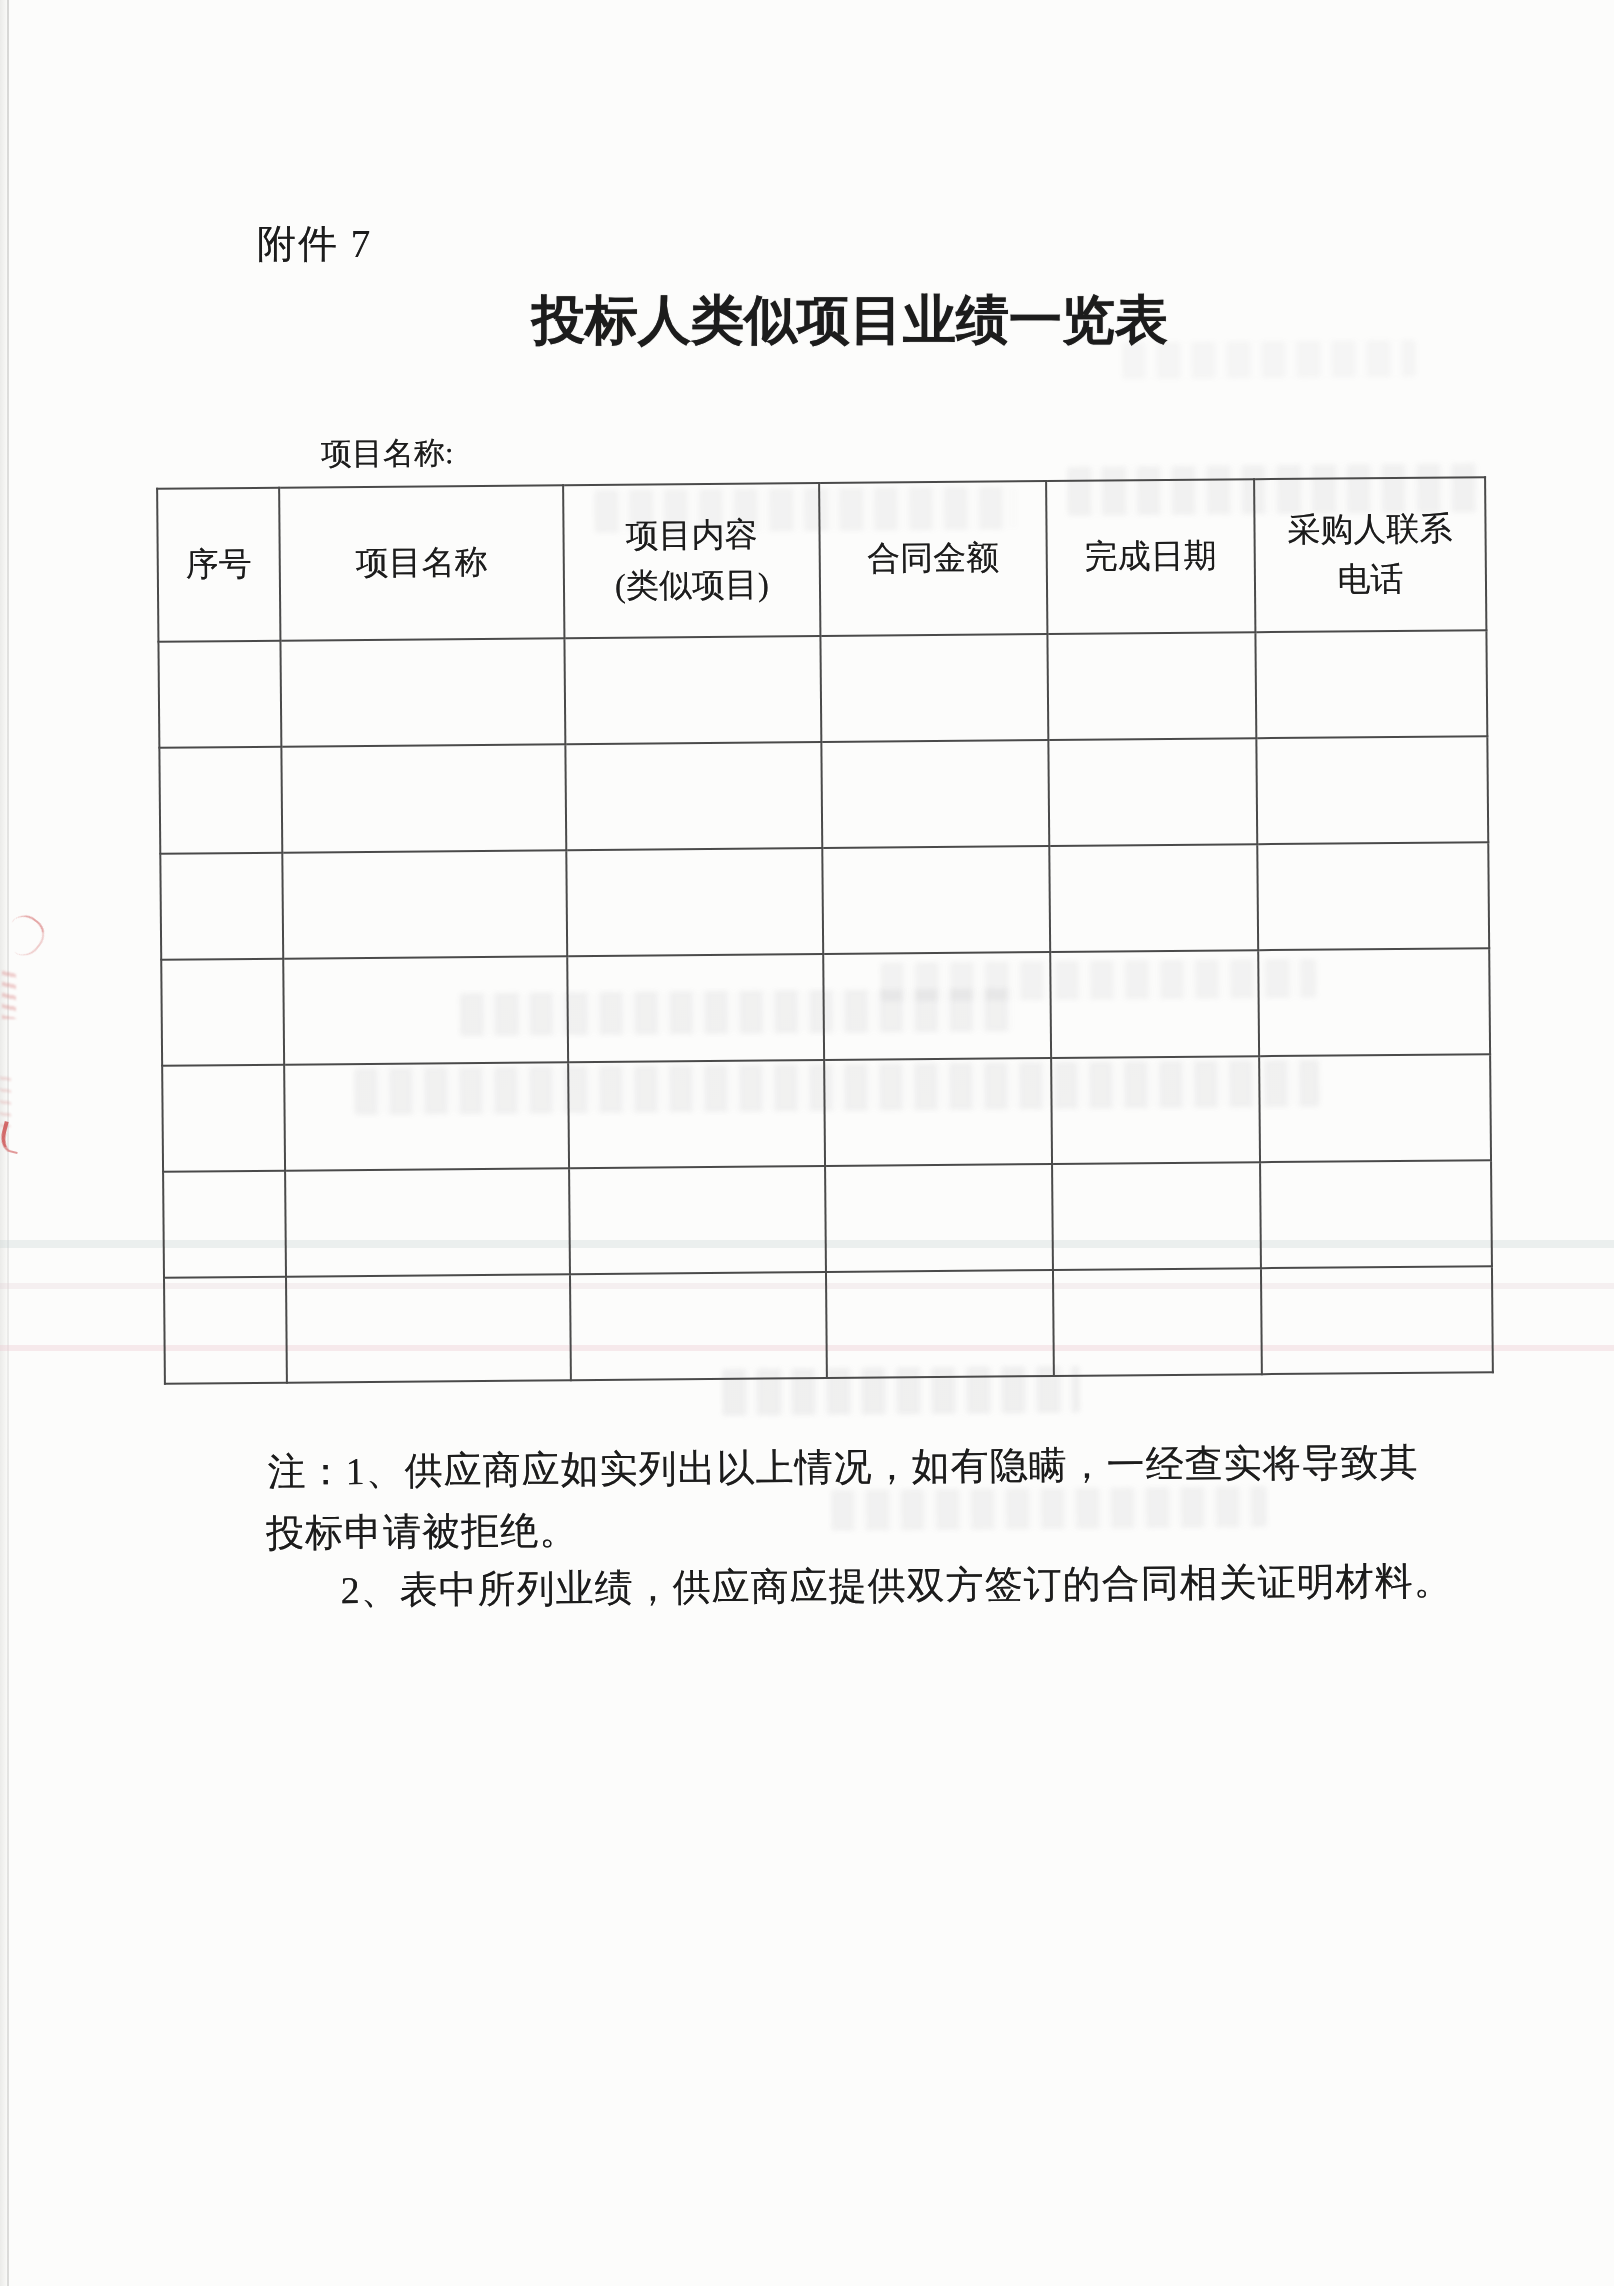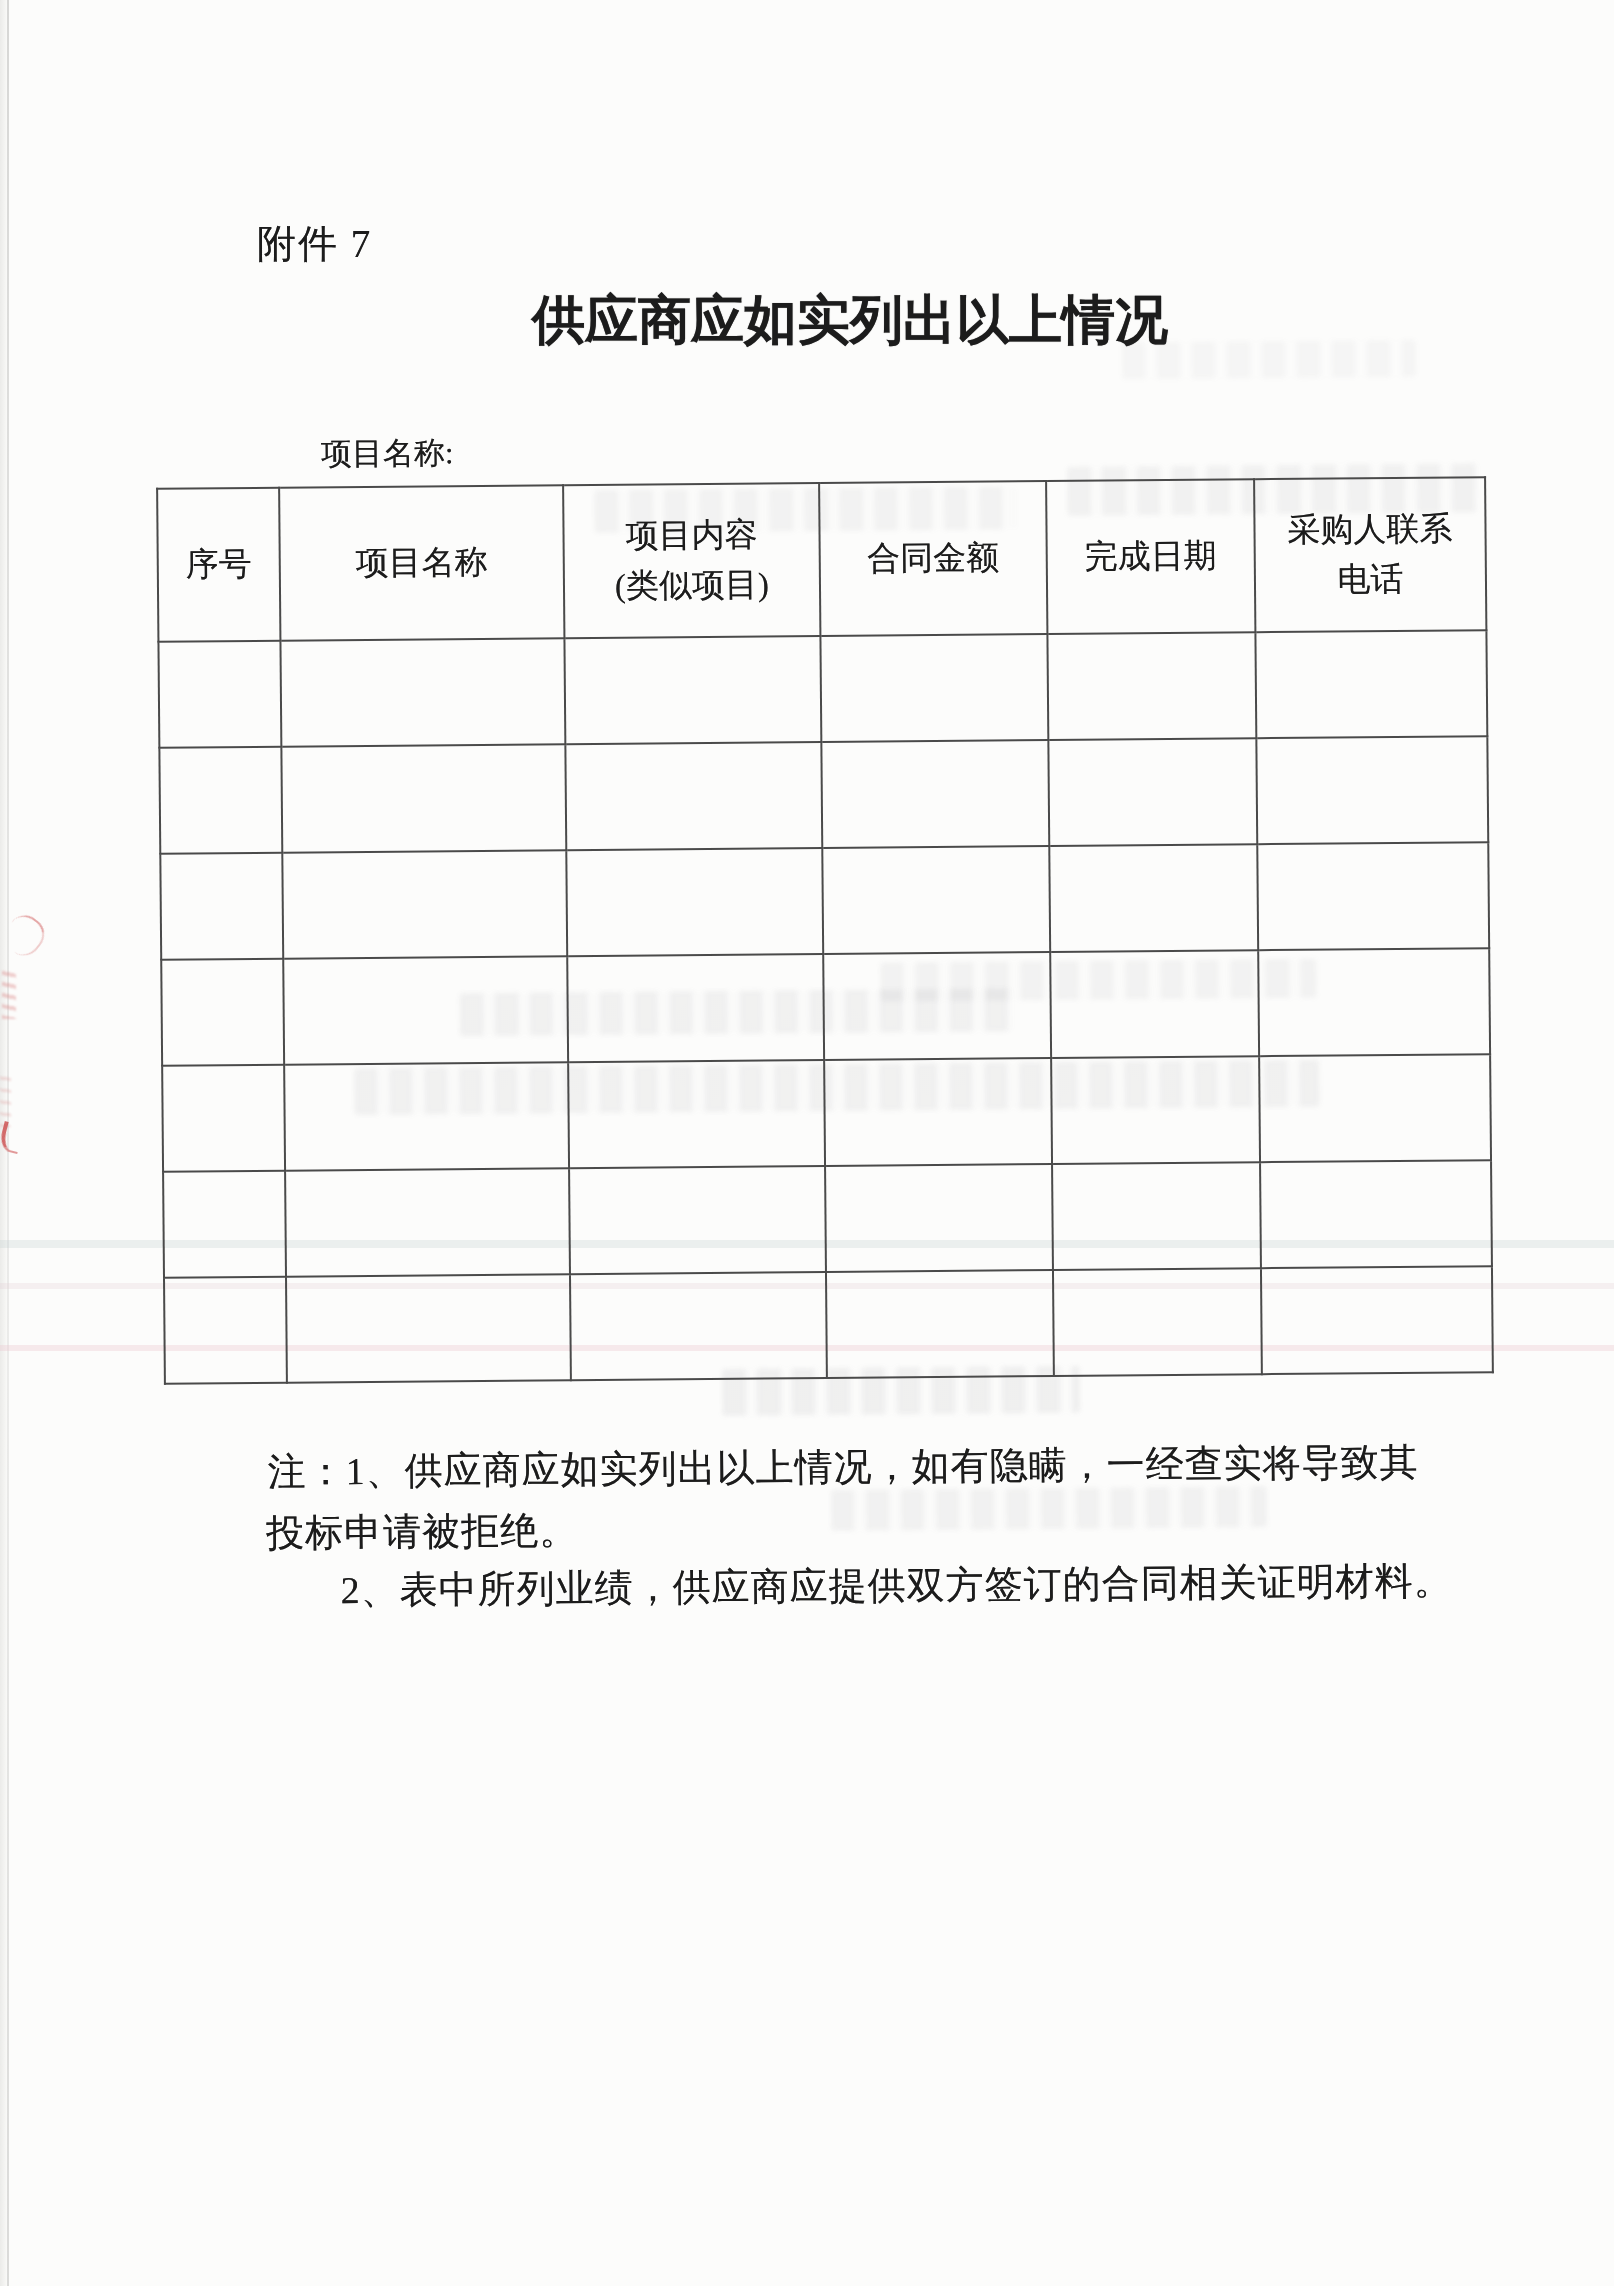--- a/index.html
+++ b/index.html
@@ -137,21 +137,21 @@
   <div class="edge-line"></div>
   <div class="scan-band band-1"></div>
   <div class="scan-band band-2"></div>
   <div class="scan-band band-3"></div>
   <div class="red-mark red-1"></div>
   <div class="red-mark red-2"></div>
   <div class="red-mark red-3"></div>
   <div class="red-mark red-4"></div>
 
   <div class="attachment">附件 7</div>
-  <div class="doc-title">供应商应如实列出以上情况</div>
+  <div class="doc-title">投标人类似项目业绩一览表</div>
 
   <div class="tilt">
 
     <div class="bleed bl-8"></div>
     <div class="bleed bl-1"></div>
     <div class="bleed bl-2"></div>
     <div class="bleed bl-3"></div>
     <div class="bleed bl-4"></div>
     <div class="bleed bl-5"></div>
     <div class="bleed bl-6"></div>

